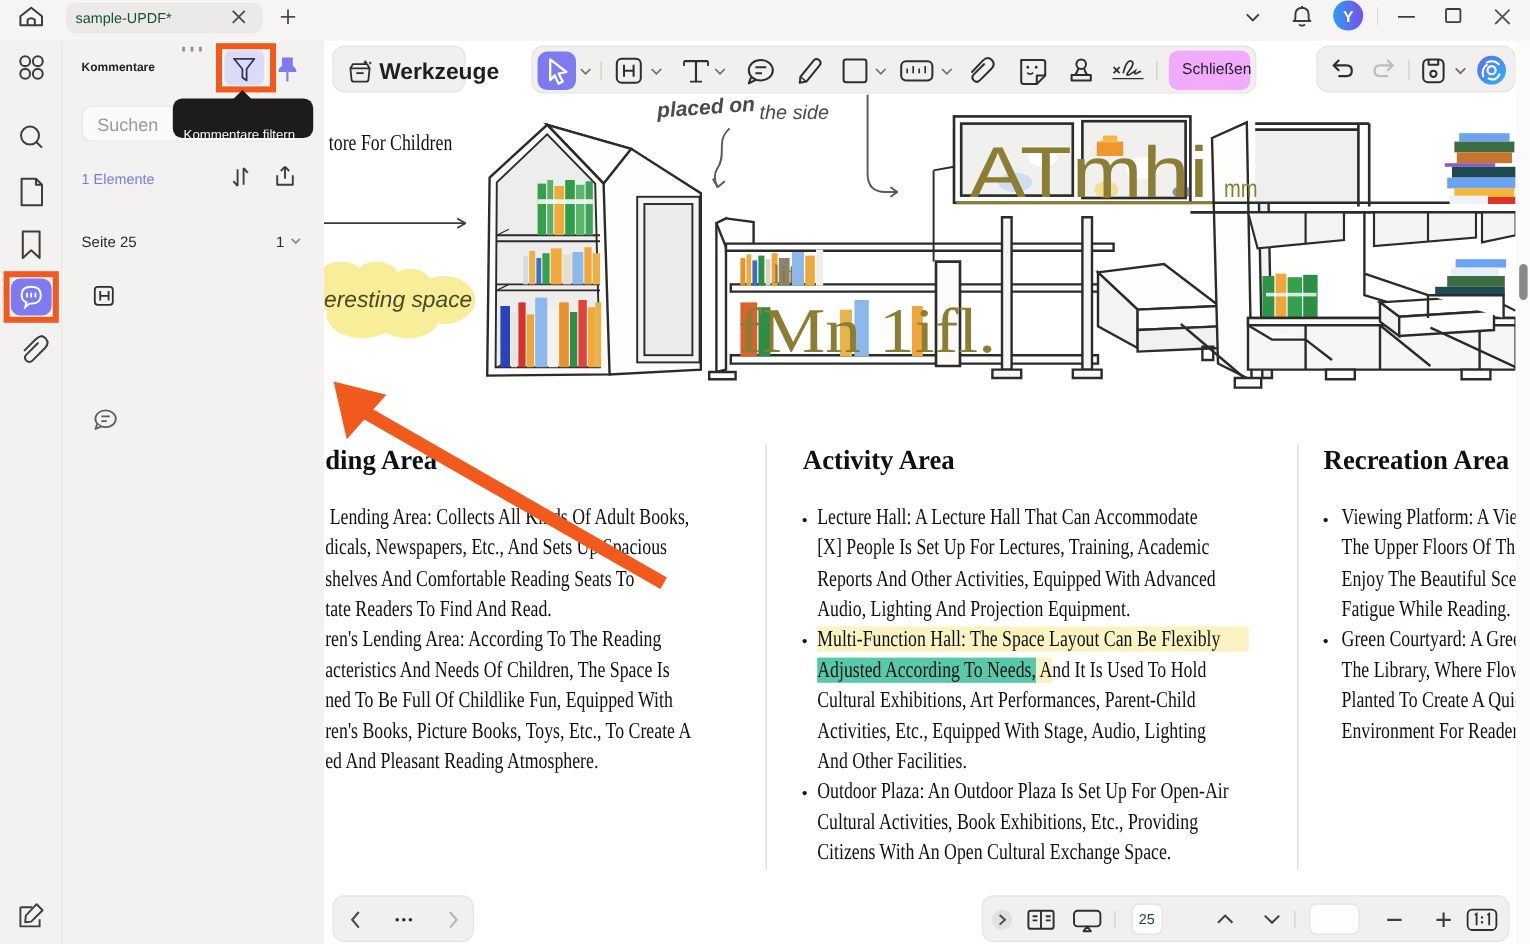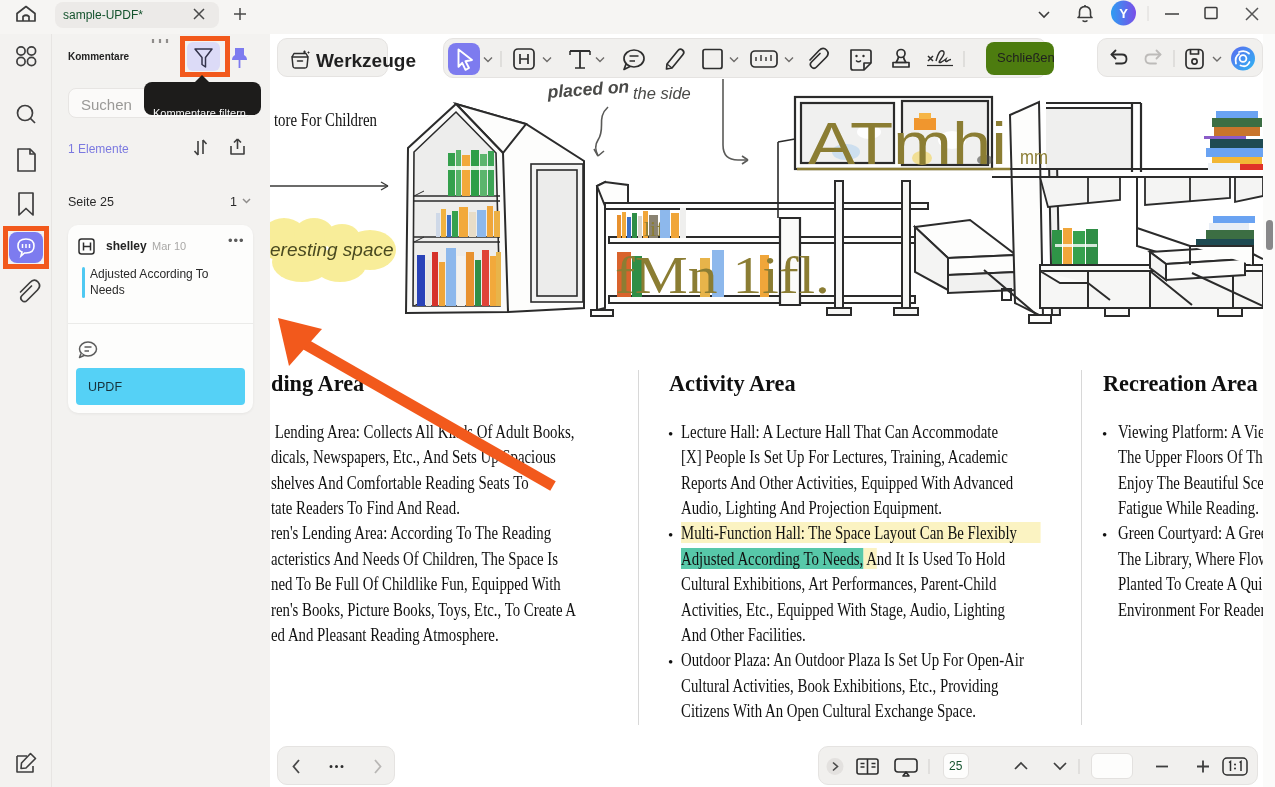--- a/index.html
+++ b/index.html
@@ -50,21 +50,21 @@
   #tooltip { left:144px; top:82px; width:117px; height:33px; background:#1d1c1b; border-radius:8px; z-index:35; }
   #tooltip span { position:absolute; left:9px; top:10px; font-size:11px; color:#fafafa; white-space:nowrap;margin-top:15px; }
   #tooltip .caret { position:absolute; left:50px; top:-7px; width:0; height:0; border-left:8px solid transparent; border-right:8px solid transparent; border-bottom:8px solid #1d1c1b; }
 
   
   .pill { background:#f1f0ee; border:1px solid #e5e3e1; border-radius:10px; z-index:20; }
   #btnWerkzeuge { left:277px; top:38px; width:111px; height:39px; }
   #btnWerkzeuge span { position:absolute; left:38px; top:11px; font-size:19px; font-weight:bold; color:#1f1f1f; }
   #toolbar { left:443px; top:38px; width:604px; height:40px; }
   #rtoolbar { left:1097px; top:38px; width:166px; height:39px; }
-  #btnClose { position:absolute; left:530px; top:3px; width:68px; height:33px; background:#4d7c0f; border-radius:8px;margin-left:12px; }
+  #btnClose { position:absolute; left:530px; top:3px; width:68px; height:33px; background:#f0abfc; border-radius:8px; }
   #btnClose span { position:absolute; left:11px; top:8px; font-size:13px; color:#1f1f1f; }
   #cursorbtn { position:absolute; left:4px; top:4px; width:32px; height:32px; background:#7d7bef; border-radius:8px; }
 
   
   #navL { left:277px; top:746px; width:118px; height:39px; }
   #navR { left:818px; top:746px; width:440px; height:39px; }
   .whitebox { position:absolute; background:#fdfdfc; border:1px solid #e3e1df; border-radius:6px; }
 
   
   .serif { font-family:"Liberation Serif", serif; color:#101010; }
@@ -157,31 +157,20 @@
   </g>
 </svg>
 <div class="abs" id="panel">
   <span class="abs ptitle">Kommentare</span>
   <div class="abs" id="searchbox">
       <span>Suchen</span>
     </div>
   <span class="abs elem">1 Elemente</span>
   <span class="abs seite">Seite 25</span>
   <span class="abs pageno">1</span>
-  <div class="abs" id="card">
-    <span class="author">shelley</span>
-      <span class="date">Mar 10</span>
-      <span class="dots">•••</span>
-    <div class="quotebar"></div>
-    <div class="quote">Adjusted According To Needs</div>
-    <div class="divider"></div>
-    <div id="updfbox">
-        <span>UPDF</span>
-      </div>
-  </div>
 </div>
 
 <div class="abs" id="filterbg"></div>
 <div class="abs orangebox" id="filterbox"></div>
 <div class="abs" id="commenticon"></div>
 <div class="abs orangebox" id="commentbox"></div>
 <svg class="abs" style="left:52px;top:33px;z-index:33;" width="218" height="420" viewBox="0 0 218 420">
 
   <path d="M101 6 v4 M108 6 v4 M115 6 v4" stroke="#8f8d8b" stroke-width="2.2"></path>
 

